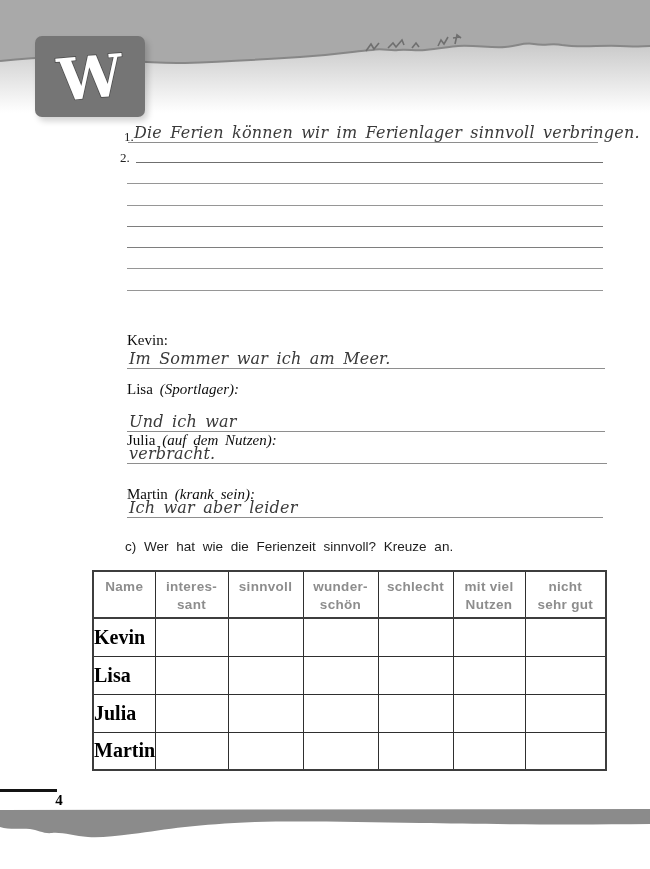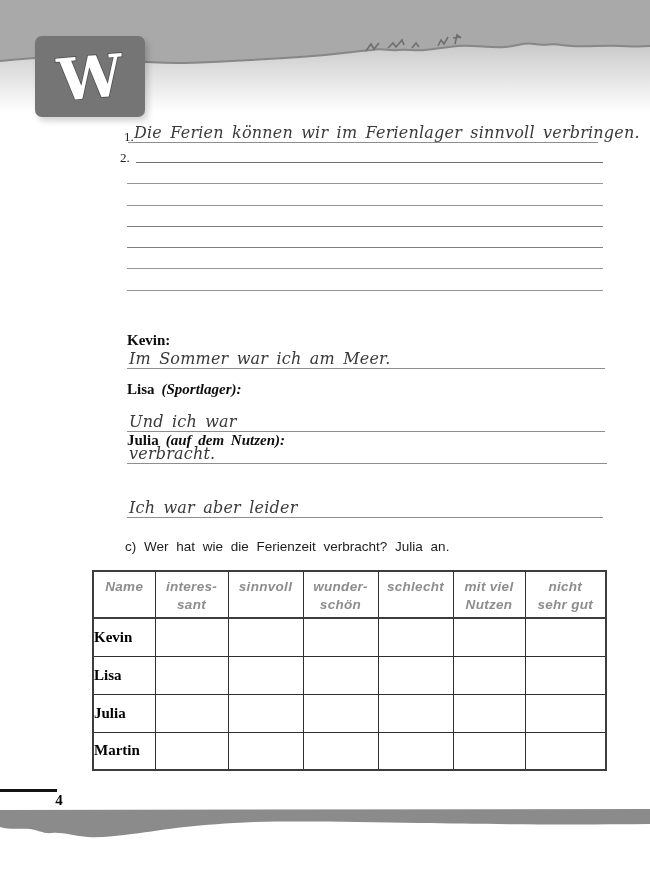--- a/index.html
+++ b/index.html
@@ -15,34 +15,34 @@
   
   .num{position:absolute;font-family:"Liberation Serif",serif;font-size:13px;color:#222;}
   .hw-line{position:absolute;border-bottom:1.5px solid #8e8e8e;display:flex;
            align-items:flex-end;justify-content:space-between;}
   .hw{font-family:"DejaVu Serif",serif;font-style:italic;font-size:16px;color:#3a3a3a;
       word-spacing:3px;letter-spacing:0.2px;line-height:1.1;white-space:nowrap;}
   .rule{position:absolute;left:127px;width:476px;height:0;border-bottom:1.5px solid #969696;}
 
   
   .task-label{position:absolute;left:125px;font-size:13.5px;color:#1d1d1d;word-spacing:4px;}
-  .entry-h{position:absolute;left:127px;font-family:"Liberation Serif",serif;font-weight:bold;
+  .entry-h{position:absolute;left:127px;font-family:"Liberation Serif",serif;font-weight:normal;
            font-size:15px;color:#0d0d0d;word-spacing:3px;}
   .entry-h .hint{font-style:italic;margin-left:7px;}
 
   
   .grid{position:absolute;left:92px;top:570px;border-collapse:collapse;table-layout:fixed;
         width:513px;border:2px solid #3d3d3d;}
   .grid th,.grid td{border:1px solid #2f2f2f;padding:0;}
   .grid th{font-family:"Liberation Sans",sans-serif;font-weight:bold;color:#8d8d8d;
            font-size:13.5px;letter-spacing:0.3px;white-space:pre-line;line-height:1.35;
-           vertical-align:top;padding-top:6px;text-align:center;border-bottom:2px solid #3d3d3d;font-style:italic;}
+           vertical-align:top;padding-top:6px;text-align:center;border-bottom:2px solid #3d3d3d;}
   .grid thead tr{height:47px;}
   .grid tbody tr{height:38px;}
-  .name-cell{font-family:"Liberation Serif",serif;font-weight:bold;font-size:15px;
+  .name-cell{font-family:"Liberation Serif",serif;font-weight:bold;font-size:20px;
              color:#000;padding-left:9px;vertical-align:middle;}
 
   
   .footer-rule{position:absolute;left:0;top:789px;width:57px;height:3px;background:#141414;}
   .page-num{position:absolute;left:44px;top:792px;width:30px;text-align:center;
             font-family:"Liberation Serif",serif;font-weight:bold;font-size:15px;color:#000;}
   .footer-band{position:absolute;left:0;top:806px;width:650px;height:42px;}
 </style>
 </head>
 <body>
@@ -104,25 +104,28 @@
     <span class="hw">Und ich war</span>
   </div>
 
   <div class="entry-h" style="top:432px">
     <span>Julia</span><span class="hint">(auf dem Nutzen):</span>
   </div>
   <div class="hw-line" style="left:127px;top:443px;width:478px;height:20px;padding-left:2px">
     <span class="hw">verbracht.</span>
   </div>
 
+  <div class="entry-h" style="top:486px">
+    <span>Martin</span><span class="hint">(krank sein):</span>
+  </div>
   <div class="hw-line" style="left:127px;top:497px;width:474px;height:20px;padding-left:2px">
     <span class="hw">Ich war aber leider</span>
   </div>
 
-  <div class="task-label" style="top:539px">c) Wer hat wie die Ferienzeit verbracht? Julia an.</div>
+  <div class="task-label" style="top:539px">c) Wer hat wie die Ferienzeit sinnvoll? Kreuze an.</div>
 
   <table class="grid">
     <colgroup>
       <col style="width:62px">
         <col style="width:73px">
         <col style="width:75px">
         <col style="width:75px">
       <col style="width:75px">
         <col style="width:72px">
         <col style="width:81px">

